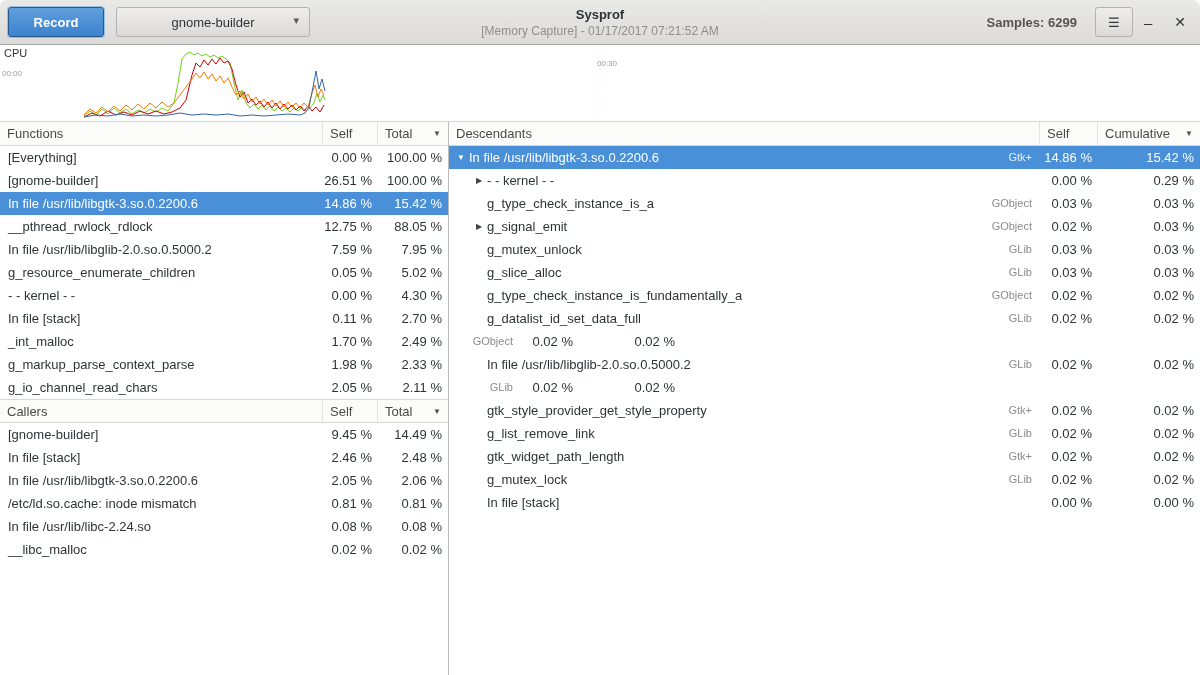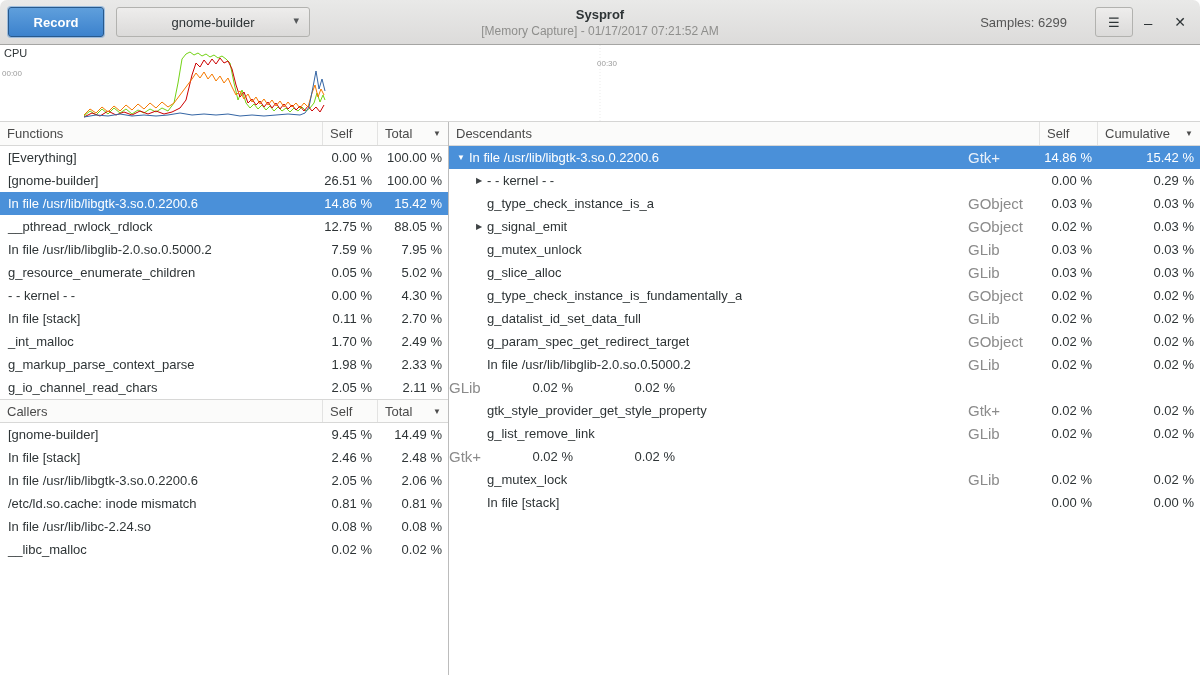--- a/index.html
+++ b/index.html
@@ -39,21 +39,21 @@
   }
   .combo-arrow { position: absolute; right: 10px; top: 6px; font-size: 11px; color: #55585a; }
   .hb-title {
     position: absolute; left: 0; right: 0; top: 0; bottom: 0;
     display: flex; flex-direction: column; align-items: center; justify-content: center;
     pointer-events: none; z-index: 1;
   }
   .title { font-weight: bold; font-size: 13px; color: #2e3436; }
   .subtitle { font-size: 12px; color: #8e8e8c; margin-top: 2px; }
   .hb-right { margin-left: auto; display: flex; align-items: center; z-index: 2; }
-  .samples { color: #555555; margin-right: 28px; }
+  .samples { color: #555555; margin-right: 18px; font-weight: bold; }
   .menu {
     width: 38px; font-size: 13px; color: #2e3436;
     background: linear-gradient(to bottom, #eeedec, #dbdad9);
     border: 1px solid #b2b2af;
   }
   .winctl { padding: 0 11px; font-size: 15px; color: #2e3436; cursor: default; }
   .winctl.close { font-size: 14px; padding-right: 6px; }
 
   
   .cpu-graph {
@@ -88,22 +88,22 @@
   .cell { overflow: hidden; }
   .cell.name { flex: 1; padding: 0 8px; min-width: 0; }
   .cell.name.tree { display: flex; align-items: center; padding-right: 0; }
   .cell.num { text-align: right; padding: 0 6px 0 0; }
 
   .col-self  { width: 55px; flex: 0 0 55px; }
   .col-total { width: 70px; flex: 0 0 70px; }
   .col-self-r { width: 58px; flex: 0 0 58px; }
   .col-cum   { width: 102px; flex: 0 0 102px; }
   .cell.cat {
-    width: 72px; flex: 0 0 72px; padding-right: 8px;
-    color: #8b8b8b; font-size: 15px;
+    width: 72px; flex: 0 0 72px; text-align: right; padding-right: 8px;
+    color: #8b8b8b; font-size: 11px;
   }
   .trow.selected .cell.cat { color: #e9f0f9; }
 
   .expander {
     width: 16px; flex: 0 0 16px; display: inline-block; text-align: center;
     font-size: 8px; color: #3f4345;
   }
   .trow.selected .expander { color: #ffffff; }
   .fn-label { overflow: hidden; }
 </style>
@@ -334,24 +334,20 @@
           <div class="trow">
             <div class="cell name tree" style="padding-left: 22px;">
               <span class="expander"></span>
               <span class="fn-label">g_datalist_id_set_data_full</span>
             </div>
             <div class="cell cat">GLib</div>
             <div class="cell num col-self-r">0.02 %</div>
             <div class="cell num col-cum">0.02 %</div>
           </div>
           <div class="trow">
-            <div class="cell name tree" style="padding-left: 22px;">
-              <span class="expander"></span>
-              <span class="fn-label">g_param_spec_get_redirect_target</span>
-            </div>
             <div class="cell cat">GObject</div>
             <div class="cell num col-self-r">0.02 %</div>
             <div class="cell num col-cum">0.02 %</div>
           </div>
           <div class="trow">
             <div class="cell name tree" style="padding-left: 22px;">
               <span class="expander"></span>
               <span class="fn-label">In file /usr/lib/libglib-2.0.so.0.5000.2</span>
             </div>
             <div class="cell cat">GLib</div>
@@ -375,20 +371,24 @@
           <div class="trow">
             <div class="cell name tree" style="padding-left: 22px;">
               <span class="expander"></span>
               <span class="fn-label">g_list_remove_link</span>
             </div>
             <div class="cell cat">GLib</div>
             <div class="cell num col-self-r">0.02 %</div>
             <div class="cell num col-cum">0.02 %</div>
           </div>
           <div class="trow">
+            <div class="cell name tree" style="padding-left: 22px;">
+              <span class="expander"></span>
+              <span class="fn-label">gtk_widget_path_length</span>
+            </div>
             <div class="cell cat">Gtk+</div>
             <div class="cell num col-self-r">0.02 %</div>
             <div class="cell num col-cum">0.02 %</div>
           </div>
           <div class="trow">
             <div class="cell name tree" style="padding-left: 22px;">
               <span class="expander"></span>
               <span class="fn-label">g_mutex_lock</span>
             </div>
             <div class="cell cat">GLib</div>

